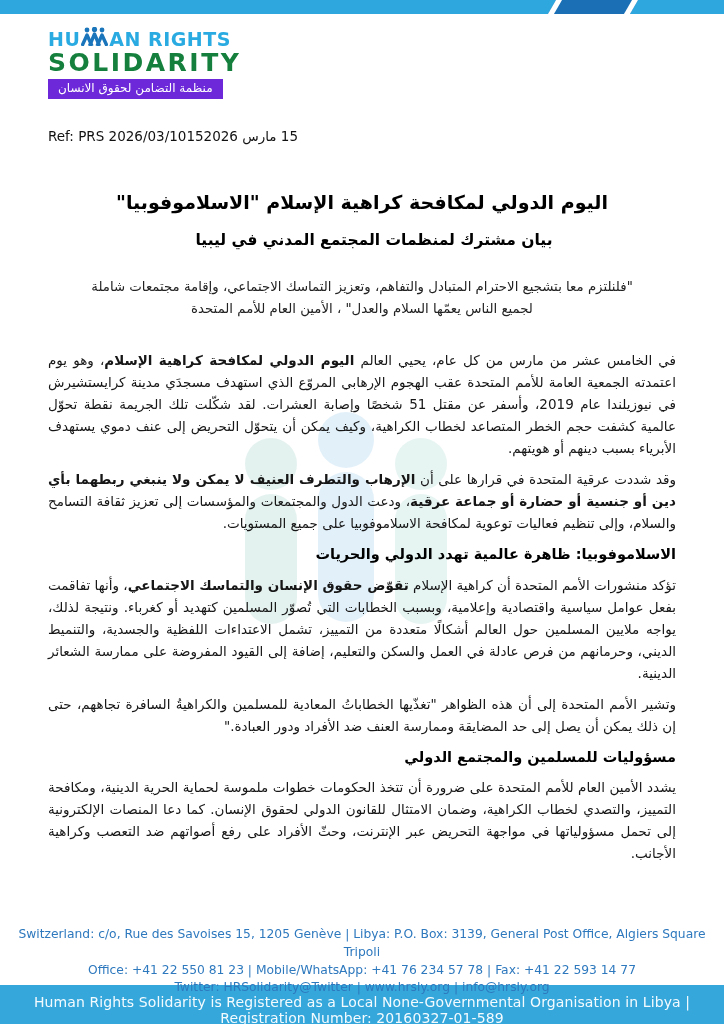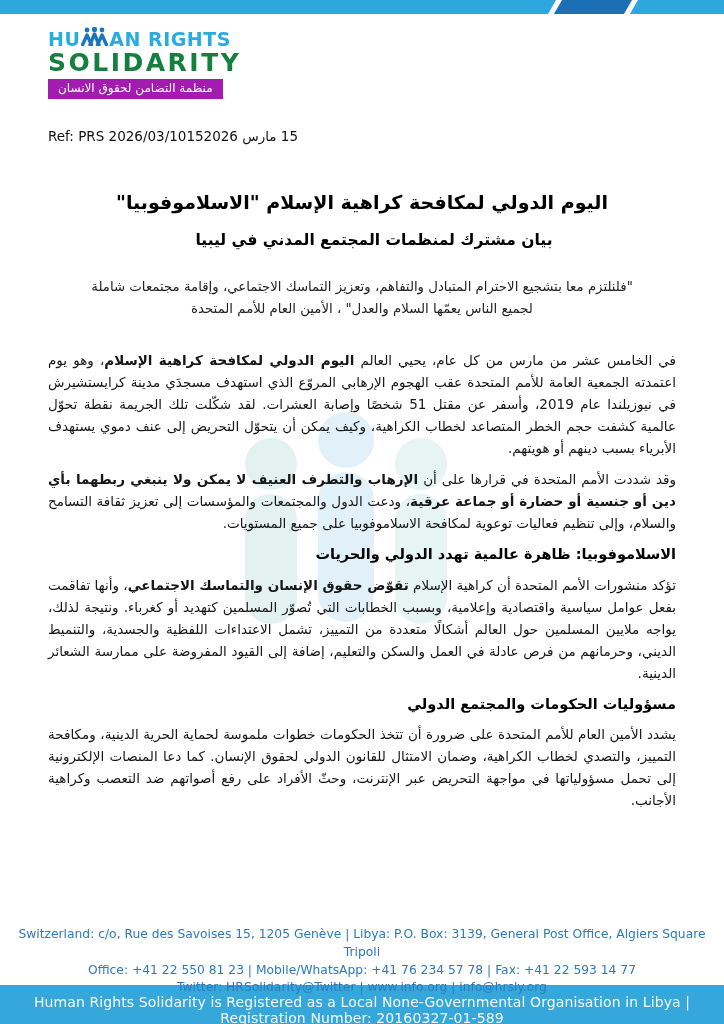--- a/index.html
+++ b/index.html
@@ -18,21 +18,21 @@
     position:absolute;top:0;left:552px;width:70px;height:14px;
     background:#1b6fb5;border-left:6px solid #fff;border-right:6px solid #fff;
     transform:skewX(-30deg);
   }
   
   .logo{position:absolute;top:27px;left:48px;line-height:1;}
   .logo-line1{display:flex;align-items:flex-end;font-weight:bold;font-size:19px;color:#29abe2;letter-spacing:.5px;}
   .logo-line1 .m-icon{margin:0 1px;}
   .logo-line2{font-weight:bold;font-size:25px;color:#15803d;letter-spacing:2.5px;margin-top:1px;}
   .logo-box{
-    display:inline-block;margin-top:4px;background:#a21caf;color:#fff;
+    display:inline-block;margin-top:4px;background:#6d28d9;color:#fff;
     font-size:12px;padding:3px 10px 5px;direction:rtl;letter-spacing:.5px;
   }
   
   .refrow{position:absolute;top:128px;left:48px;right:48px;display:flex;justify-content:flex-start;font-size:13.5px;color:#111;}
   .refrow .date{direction:rtl;}
   
   .doc-title{position:absolute;top:191px;left:0;width:724px;text-align:center;font-size:19px;font-weight:bold;direction:rtl;color:#000;}
   .doc-subtitle{position:absolute;top:231px;left:12px;width:724px;text-align:center;font-size:15.5px;font-weight:bold;direction:rtl;color:#000;}
   .doc-quote{position:absolute;top:276px;left:82px;width:560px;text-align:center;font-size:13.3px;line-height:1.62;direction:rtl;color:#222;}
   
@@ -108,30 +108,31 @@
       </g>
       <g fill="#a5d8cf" fill-opacity="0.28">
         <circle cx="225" cy="62" r="26"></circle>
         <rect x="199" y="92" width="52" height="130" rx="26"></rect>
       </g>
     </svg>
   </div>
 
   <div class="doc-body" id="doc-body">
       <p><span>في الخامس عشر من مارس من كل عام، يحيي العالم </span><span class="b">اليوم الدولي لمكافحة كراهية الإسلام</span><span>، وهو يوم اعتمدته الجمعية العامة للأمم المتحدة عقب الهجوم الإرهابي المروّع الذي استهدف مسجدَي مدينة كرايستشيرش في نيوزيلندا عام 2019، وأسفر عن مقتل 51 شخصًا وإصابة العشرات. لقد شكّلت تلك الجريمة نقطة تحوّل عالمية كشفت حجم الخطر المتصاعد لخطاب الكراهية، وكيف يمكن أن يتحوّل التحريض إلى عنف دموي يستهدف الأبرياء بسبب دينهم أو هويتهم.</span></p>
-      <p><span>وقد شددت الأمم المتحدة في قرارها على أن </span><span class="b">الإرهاب والتطرف العنيف لا يمكن ولا ينبغي ربطهما بأي دين أو جنسية أو حضارة أو جماعة عرقية</span><span>، ودعت الدول والمجتمعات والمؤسسات إلى تعزيز ثقافة التسامح والسلام، وإلى تنظيم فعاليات توعوية لمكافحة الاسلاموفوبيا على جميع المستويات.</span></p>
+      <p><span>وقد شددت عرقية المتحدة في قرارها على أن </span><span class="b">الإرهاب والتطرف العنيف لا يمكن ولا ينبغي ربطهما بأي دين أو جنسية أو حضارة أو جماعة عرقية</span><span>، ودعت الدول والمجتمعات والمؤسسات إلى تعزيز ثقافة التسامح والسلام، وإلى تنظيم فعاليات توعوية لمكافحة الاسلاموفوبيا على جميع المستويات.</span></p>
       <h3>الاسلاموفوبيا: ظاهرة عالمية تهدد الدولي والحريات</h3>
       <p><span>تؤكد منشورات الأمم المتحدة أن كراهية الإسلام </span><span class="b">تقوّض حقوق الإنسان والتماسك الاجتماعي</span><span>، وأنها تفاقمت بفعل عوامل سياسية واقتصادية وإعلامية، وبسبب الخطابات التي تُصوّر المسلمين كتهديد أو كغرباء. ونتيجة لذلك، يواجه ملايين المسلمين حول العالم أشكالًا متعددة من التمييز، تشمل الاعتداءات اللفظية والجسدية، والتنميط الديني، وحرمانهم من فرص عادلة في العمل والسكن والتعليم، إضافة إلى القيود المفروضة على ممارسة الشعائر الدينية.</span></p>
-      <h3>مسؤوليات الحكومات والمجتمع الدولي</h3>
+      <p><span>وتشير الأمم المتحدة إلى أن هذه الظواهر "تغذّيها الخطاباتُ المعادية للمسلمين والكراهيةُ السافرة تجاههم، حتى إن ذلك يمكن أن يصل إلى حد المضايقة وممارسة العنف ضد الأفراد ودور العبادة."</span></p>
+      <h3>مسؤوليات للمسلمين والمجتمع الدولي</h3>
       <p><span>يشدد الأمين العام للأمم المتحدة على ضرورة أن تتخذ الحكومات خطوات ملموسة لحماية الحرية الدينية، ومكافحة التمييز، والتصدي لخطاب الكراهية، وضمان الامتثال للقانون الدولي لحقوق الإنسان. كما دعا المنصات الإلكترونية إلى تحمل مسؤولياتها في مواجهة التحريض عبر الإنترنت، وحثّ الأفراد على رفع أصواتهم ضد التعصب وكراهية الأجانب.</span></p>
     </div>
 
   <div class="footer">
     <div>Switzerland: c/o, Rue des Savoises 15, 1205 Genève | Libya: P.O. Box: 3139, General Post Office, Algiers Square Tripoli</div>
     <div>Office: +41 22 550 81 23 | Mobile/WhatsApp: +41 76 234 57 78 | Fax: +41 22 593 14 77</div>
-    <div>Twitter: HRSolidarity@Twitter | www.info.org | info@hrsly.org</div>
+    <div>Twitter: HRSolidarity@Twitter | www.hrsly.org | info@hrsly.org</div>
   </div>
 
   <div class="bottombar">
     <div class="bottombar-text">Human Rights Solidarity is Registered as a Local None-Governmental Organisation in Libya | Registration Number: 20160327-01-589</div>
   </div>
 
 </div>
 
 </body></html>

